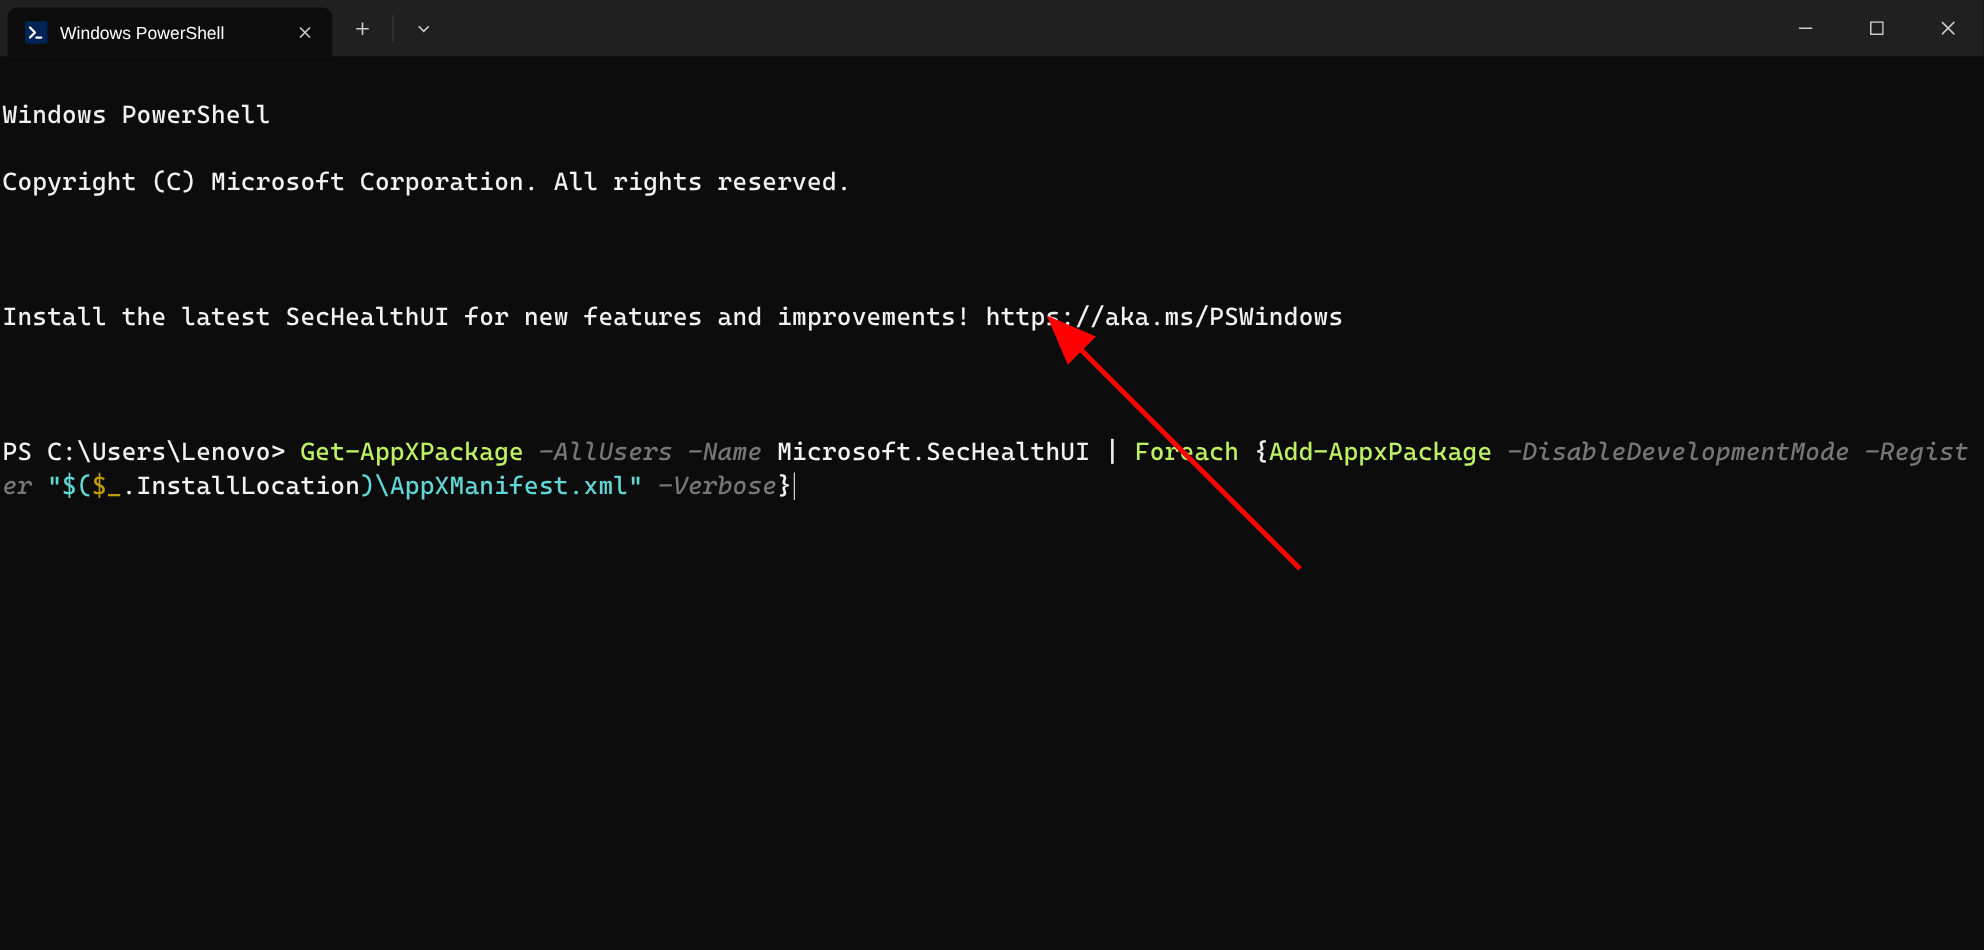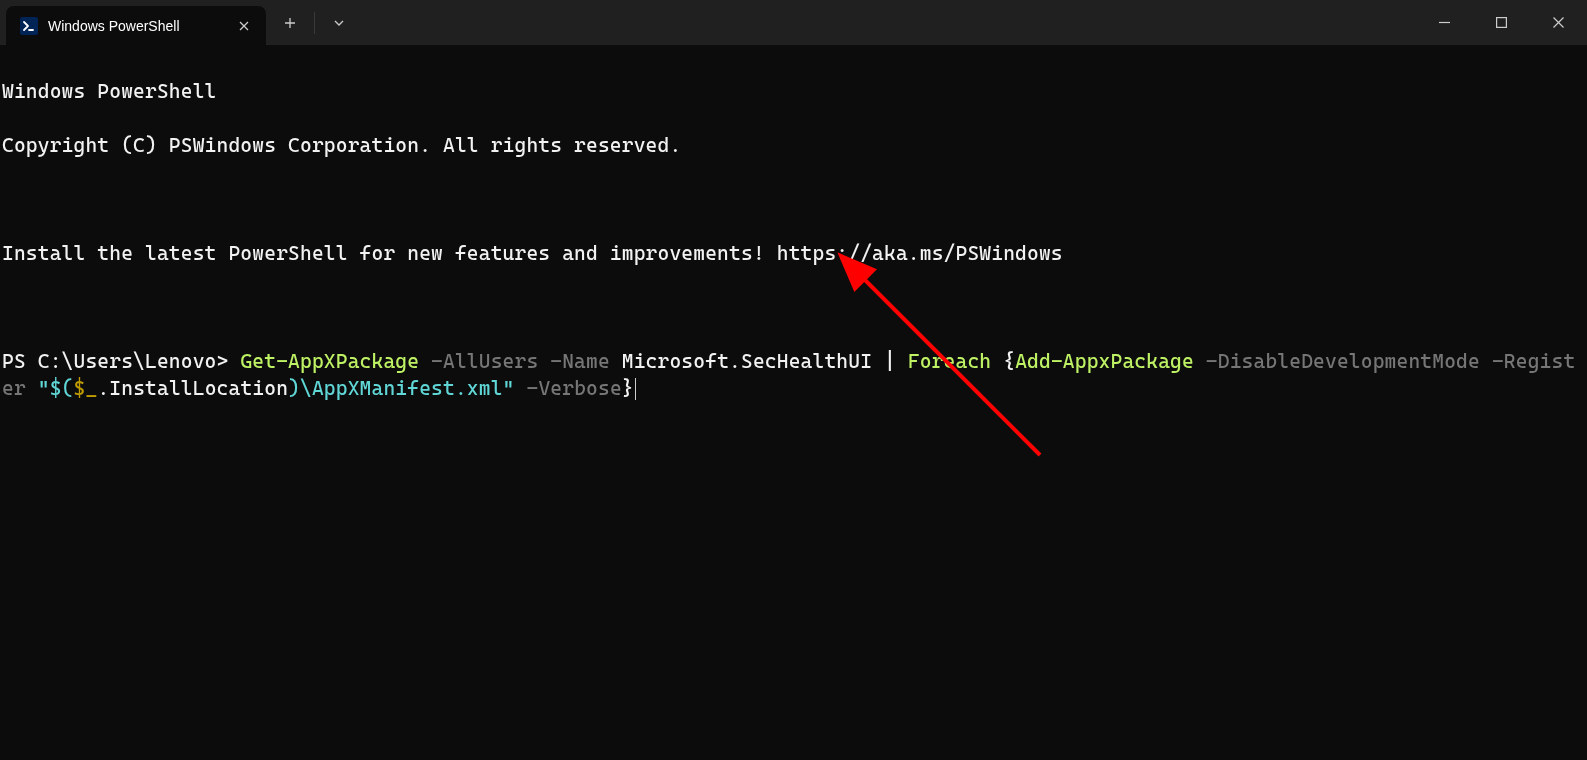--- a/index.html
+++ b/index.html
@@ -112,21 +112,21 @@
       white-space: pre-wrap;
       word-break: break-all;
       letter-spacing: 0.2px;
       position: relative;
     }
     .terminal .line {
       display: block;
     }
 
     .c-white { color: #f2f2f2; }
-    .c-gray  { color: #767676; }
+    .c-gray  { color: #767676; font-style: italic; }
     .c-yellow{ color: #bef264; }
     .c-cyan  { color: #61d6d6; }
     .c-orange{ color: #c19c00; }
 
     .cursor {
       display: inline-block;
       width: 1px;
       height: 22px;
       background: #cccccc;
       vertical-align: text-bottom;
@@ -193,23 +193,23 @@
     <div class="win-btn close">
       <svg class="icon-svg" width="11" height="11" viewBox="0 0 11 11">
         <path d="M0.5 0.5 L10.5 10.5 M10.5 0.5 L0.5 10.5" stroke="#ccc" stroke-width="1.2"></path>
       </svg>
     </div>
   </div>
 </div>
 
 <div class="terminal">
 <span class="line c-white">Windows PowerShell</span>
-<span class="line c-white">Copyright (C) PSWindows Corporation. All rights reserved.</span>
+<span class="line c-white">Copyright (C) Microsoft Corporation. All rights reserved.</span>
 <span class="line"> </span>
-<span class="line c-white">Install the latest PowerShell for new features and improvements! https://aka.ms/PSWindows</span>
+<span class="line c-white">Install the latest SecHealthUI for new features and improvements! https://aka.ms/PSWindows</span>
 <span class="line"> </span>
 <span class="line"><span class="c-white">PS C:\Users\Lenovo&gt; </span><span class="c-yellow">Get-AppXPackage</span><span class="c-gray"> -AllUsers</span><span class="c-gray"> -Name</span><span class="c-white"> Microsoft.SecHealthUI </span><span class="c-white">|</span><span class="c-yellow"> Foreach </span><span class="c-white">{</span><span class="c-yellow">Add-AppxPackage</span><span class="c-gray"> -DisableDevelopmentMode</span><span class="c-gray"> -Register</span><span class="c-cyan"> "$(</span><span class="c-orange">$_</span><span class="c-white">.InstallLocation</span><span class="c-cyan">)</span><span class="c-cyan">\AppXManifest.xml"</span><span class="c-gray"> -Verbose</span><span class="c-white">}</span><span class="cursor"></span></span>
 
   <svg class="annotation-arrow" style="left:830px; top:200px;" width="230" height="230" viewBox="0 0 230 230">
     <defs>
       <marker id="arrowhead" markerWidth="10" markerHeight="8" refX="2" refY="4" orient="auto">
         <polygon points="0 0, 10 4, 0 8" fill="#ff0000"></polygon>
       </marker>
     </defs>
     <line x1="210" y1="210" x2="30" y2="30" stroke="#ff0000" stroke-width="4" marker-end="url(#arrowhead)"></line>

